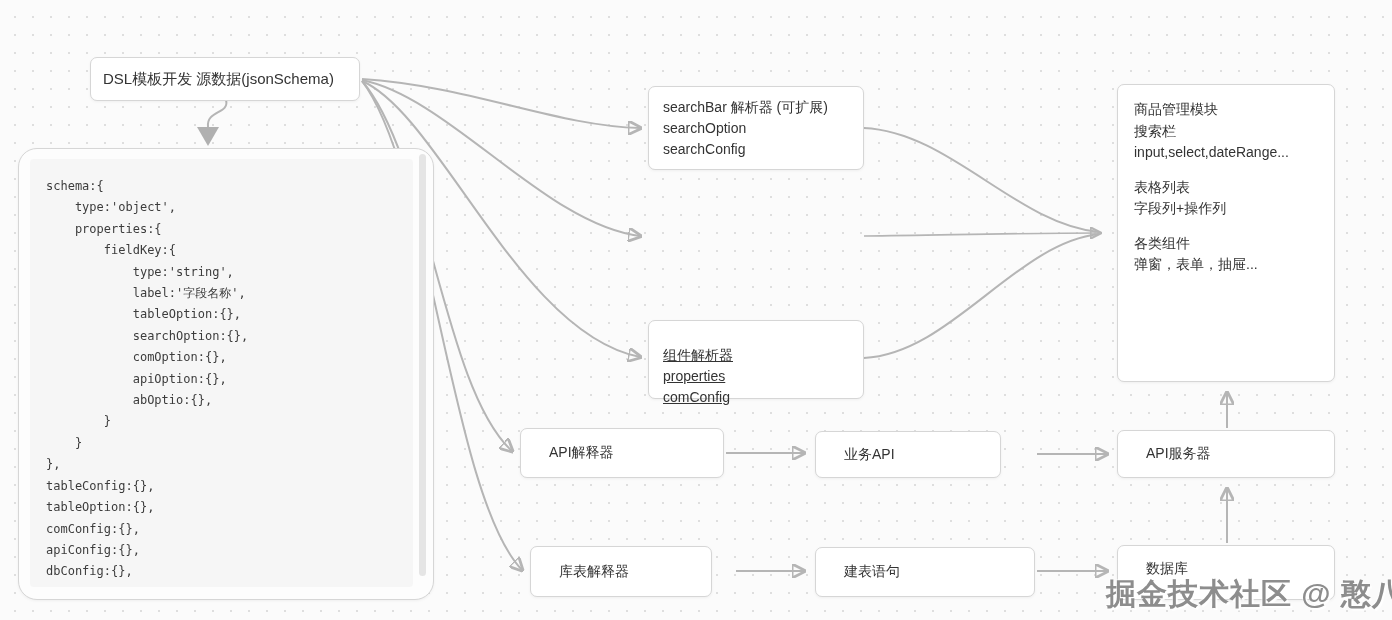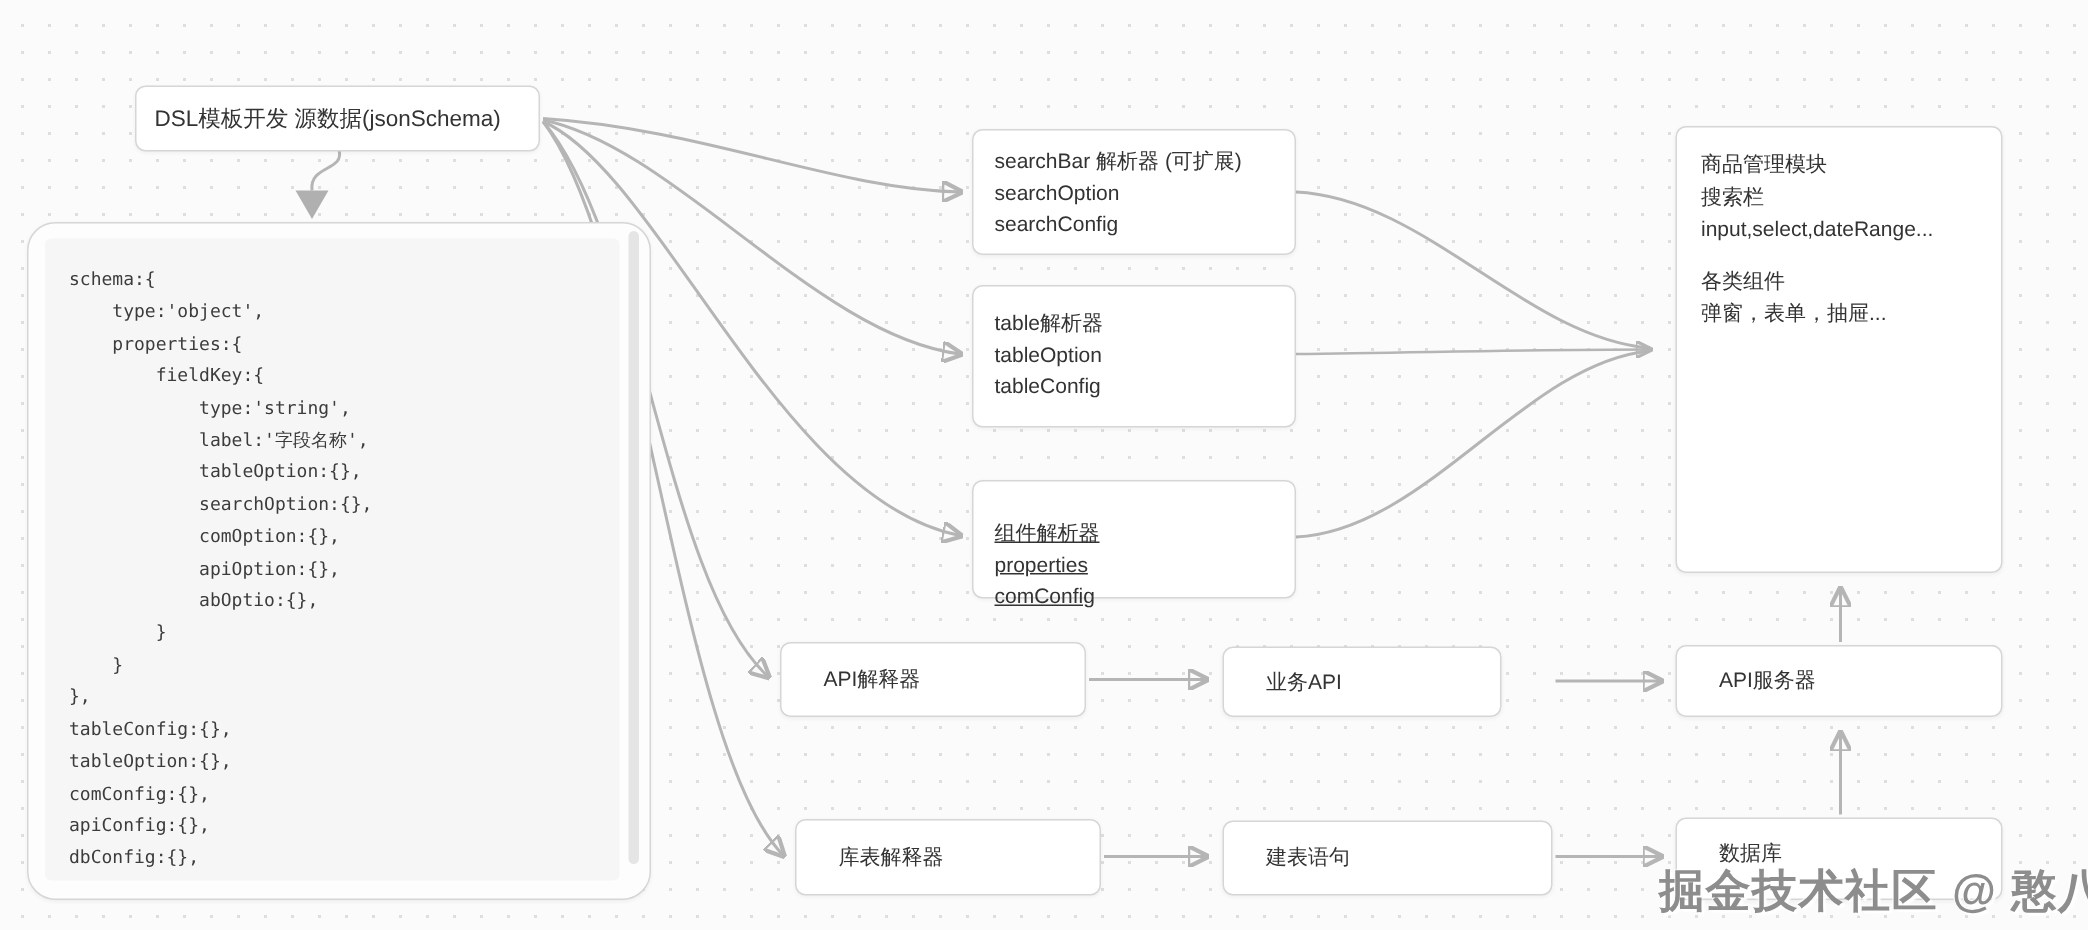--- a/index.html
+++ b/index.html
@@ -18,21 +18,21 @@
     box-shadow:0 1px 3px rgba(0,0,0,0.05);color:#333;box-sizing:border-box;
   }
   .label-node{display:flex;align-items:center;padding-left:28px;font-size:14px;}
   .lines-node{padding:10px 10px 8px 14px;font-size:14px;}
   .lines-node .ln{line-height:21px;white-space:nowrap;}
   #source-node{left:90px;top:57px;width:270px;height:44px;font-size:15px;padding-left:12px;}
   #search-parser{left:648px;top:86px;width:216px;height:84px;}
   #table-parser{left:648px;top:190px;width:216px;height:95px;padding-top:14px;}
   #component-parser{left:648px;top:320px;width:216px;height:79px;padding-top:24px;text-decoration:underline;}
   #api-interpreter{left:520px;top:428px;width:204px;height:50px;}
-  #db-interpreter{left:530px;top:546px;width:204px;height:51px;}
+  #db-interpreter{left:530px;top:546px;width:182px;height:51px;}
   #business-api{left:815px;top:431px;width:186px;height:47px;text-align:center;}
   #create-table-sql{left:815px;top:547px;width:220px;height:50px;}
   #api-server{left:1117px;top:430px;width:218px;height:48px;}
   #database{left:1117px;top:545px;width:218px;height:55px;align-items:flex-start;padding-top:14px;}
   #product-module{left:1117px;top:84px;width:218px;height:298px;padding:14px 10px 10px 16px;font-size:14px;}
   #product-module .pm-group{margin-bottom:13px;}
   #product-module .ln{line-height:21.5px;white-space:nowrap;}
   #code-panel{left:18px;top:148px;width:416px;height:452px;border-radius:19px;background:#fdfdfd;}
   #code-inner{
     position:absolute;left:11px;top:10px;right:20px;bottom:12px;background:#f6f6f6;
@@ -114,25 +114,20 @@
     </div>
     <div id="code-scrollbar"></div>
   </div>
 
   <div id="search-parser" class="node lines-node">
     <div class="ln">searchBar 解析器 (可扩展)</div>
     <div class="ln">searchOption</div>
     <div class="ln">searchConfig</div>
   </div>
 
-  <div id="table-parser" class="node lines-node">
-    <div class="ln">table解析器</div>
-    <div class="ln">tableOption</div>
-    <div class="ln">tableConfig</div>
-  </div>
 
   <div id="component-parser" class="node lines-node">
     <div class="ln">组件解析器</div>
     <div class="ln">properties</div>
     <div class="ln">comConfig</div>
   </div>
 
   <div id="api-interpreter" class="node label-node">
     <span>API解释器</span>
   </div>
@@ -149,20 +144,24 @@
     <span>建表语句</span>
   </div>
 
   <div id="product-module" class="node">
     <div class="pm-group">
       <div class="ln">商品管理模块</div>
       <div class="ln">搜索栏</div>
       <div class="ln">input,select,dateRange...</div>
     </div>
     <div class="pm-group">
+      <div class="ln">表格列表</div>
+      <div class="ln">字段列+操作列</div>
+    </div>
+    <div class="pm-group">
       <div class="ln">各类组件</div>
       <div class="ln">弹窗，表单，抽屉...</div>
     </div>
   </div>
 
   <div id="api-server" class="node label-node">
     <span>API服务器</span>
   </div>
 
   <div id="database" class="node label-node">

